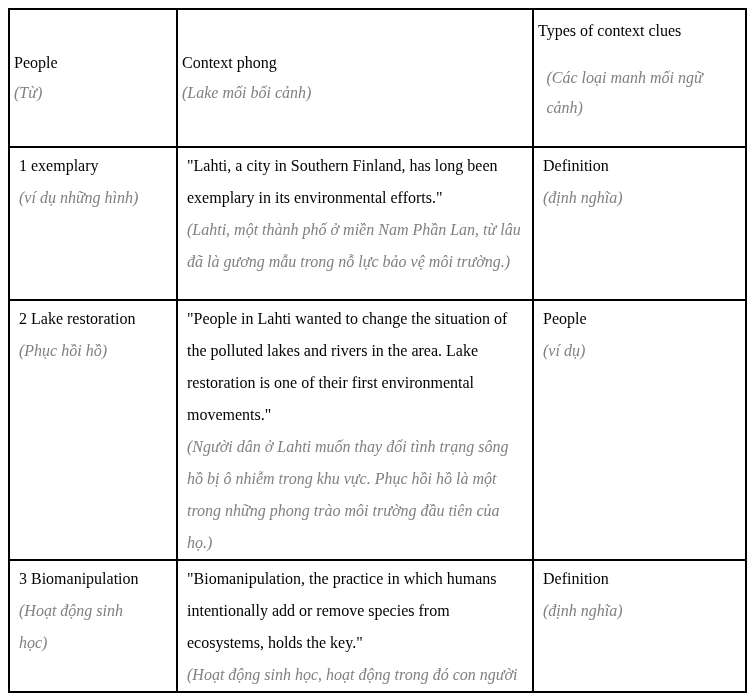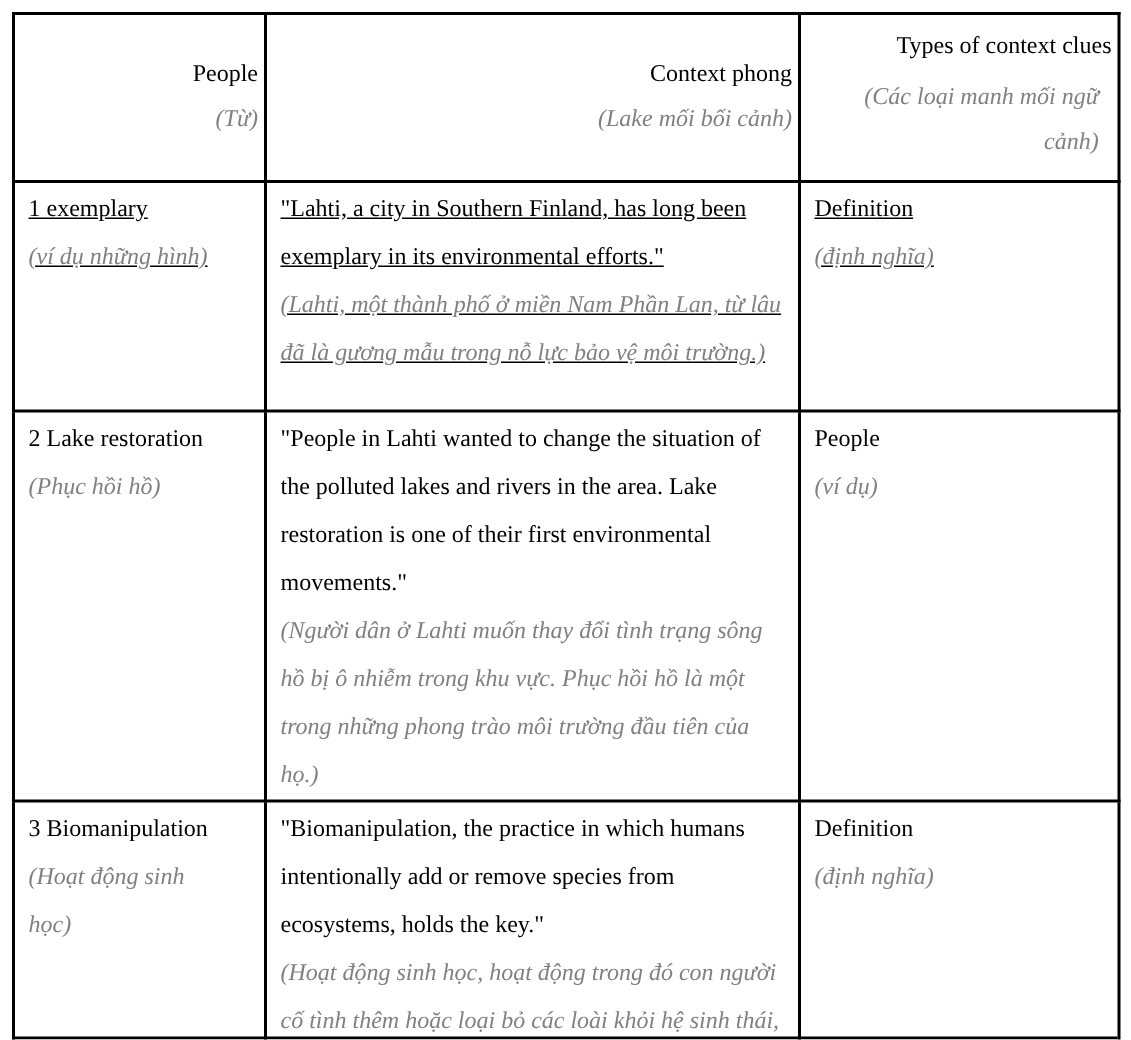--- a/index.html
+++ b/index.html
@@ -20,33 +20,33 @@
     font-size: 16px;
     line-height: 32px;
     font-weight: normal;
     color: #000000;
     vertical-align: top;
     padding: 2px 8px 0 9px;
     overflow: hidden;
   }
   .ctx-table thead th {
     vertical-align: middle;
-    text-align: right;
+    text-align: left;
     line-height: 30px;
     height: 88px;
     padding: 6px 4px;
   }
   .vi { color: #808080; font-style: italic; }
   .en, .vi { display: block; }
-  .row-1 { height: 153px; text-decoration: underline; }
+  .row-1 { height: 153px; }
   .row-2 { height: 258px; }
   .row-3 { height: 190px; }
   td.type-cell { }
   td.words-cell .vi { max-width: 126px; }
-  th.th-types .vi { max-width: 186px; margin: 4px auto; }
+  th.th-types .vi { max-width: 186px; margin: 17px auto; }
   .bottom-edge {
     position: absolute; left: 8px; top: 691px;
     width: 737px; height: 2px; background: #000000;
   }
 </style>
 </head>
 <body>
 
 <div class="page">
   <table class="ctx-table">

